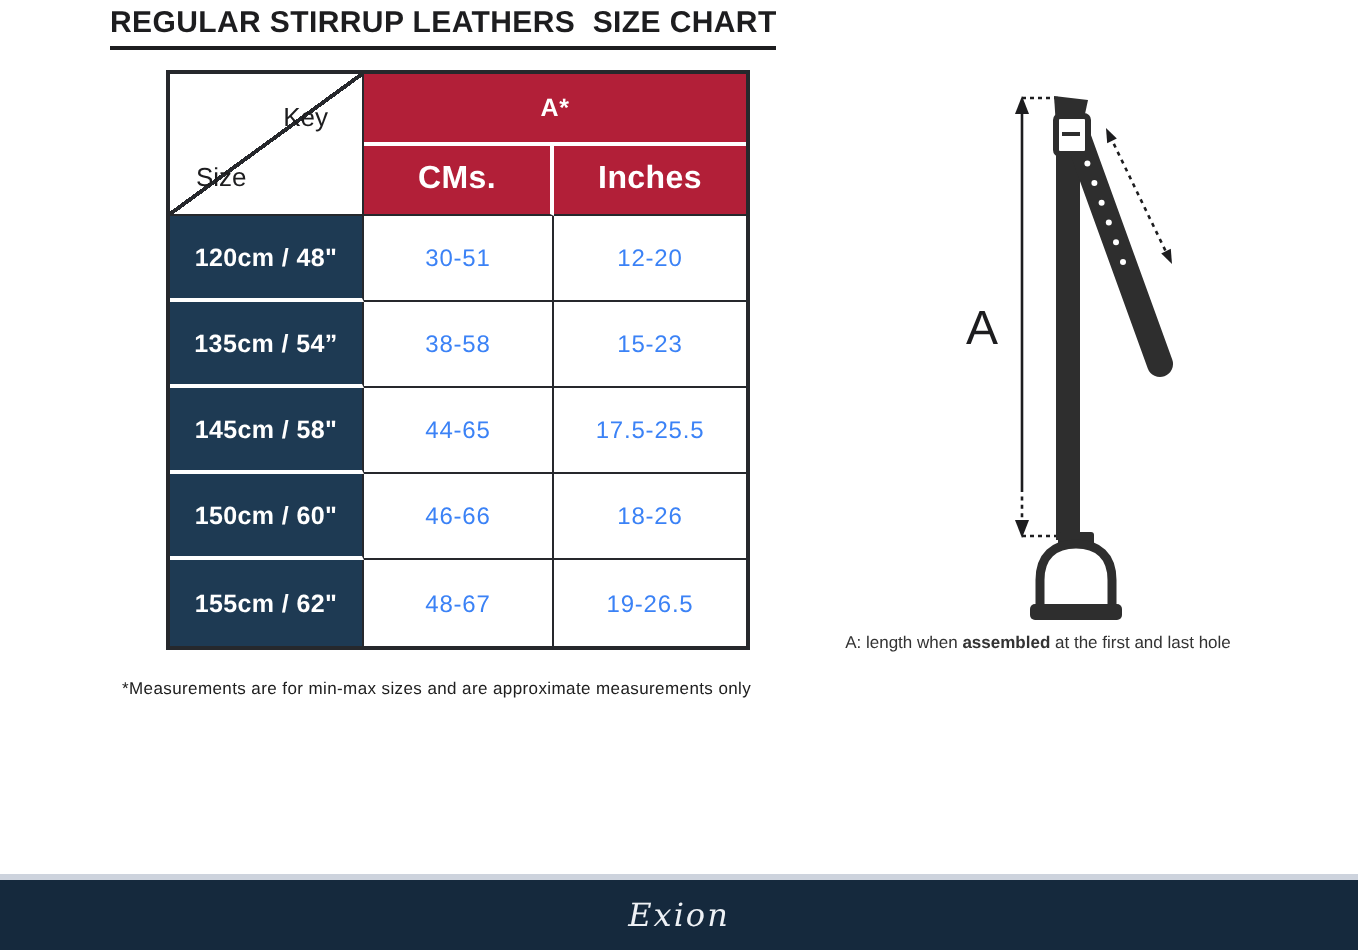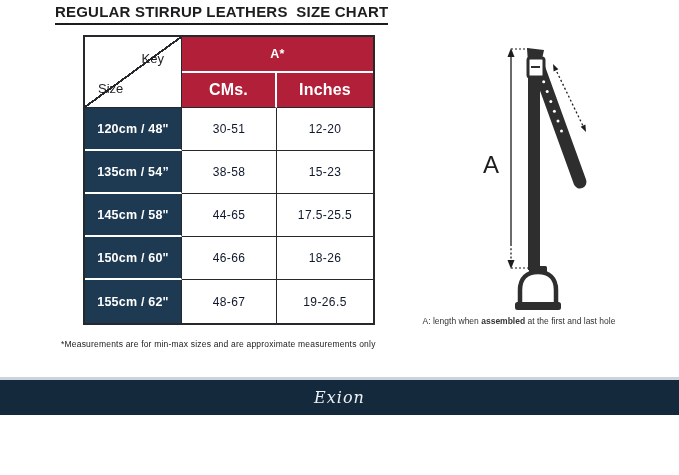--- a/index.html
+++ b/index.html
@@ -7,21 +7,21 @@
     --navy-cell:#1e3a53;
     --footer-navy:#15293d;
     --line-dark:#26282c;
     --ink:#1d1d1f;
     --strap:#2e2e2e;
     --separator-light:#cdd3dd;
   }
   *{margin:0;padding:0;box-sizing:border-box;}
   html,body{background:#ffffff;}
   body{font-family:"Liberation Sans","DejaVu Sans",sans-serif;color:var(--ink);}
-  .page{position:relative;width:679px;height:415px;background:#fff;overflow:hidden;padding-left:32px;}
+  .page{position:relative;width:679px;height:475px;background:#fff;overflow:hidden;padding-left:32px;}
 
   
   .title-wrap{position:absolute;left:55px;top:3px;width:318px;text-align:center;}
   .page-title{display:inline-block;font-size:15px;font-weight:bold;letter-spacing:.2px;
     color:var(--ink);white-space:pre;border-bottom:2px solid var(--ink);padding-bottom:3px;}
 
   
   table.size-chart{position:absolute;left:83px;top:35px;width:290px;
     border-collapse:separate;border-spacing:0;border:2px solid var(--line-dark);
     table-layout:fixed;background:#fff;}
@@ -37,21 +37,21 @@
   td.diag .size{position:absolute;bottom:11px;left:13px;font-size:13px;color:var(--ink);}
 
   td.red{background:var(--red);color:#fff;font-weight:bold;}
   td.group{height:36px;font-size:12.5px;border-bottom:2px solid #fff;letter-spacing:.3px;}
   td.sub{height:35px;font-size:16px;border-bottom:1px solid var(--line-dark);letter-spacing:.2px;}
   td.sub-cms{border-right:2px solid #fff;}
 
   td.navy{background:var(--navy-cell);color:#fff;font-weight:bold;font-size:12.5px;
     height:43px;border-right:1px solid var(--line-dark);border-bottom:2px solid #fff;
     letter-spacing:.2px;}
-  td.val{font-size:12px;color:#0f172a;height:43px;letter-spacing:.4px;
+  td.val{font-size:12px;color:#3b82f6;height:43px;letter-spacing:.4px;
     border-right:1px solid var(--line-dark);border-bottom:1px solid var(--line-dark);}
   td.val:last-child{border-right:0;}
   tr:last-child td.navy{border-bottom:0;}
   tr:last-child td.val{border-bottom:0;}
 
   
   .footnote{position:absolute;left:61px;top:339px;font-size:8.5px;color:#202020;letter-spacing:.2px;}
 
   
   .diagram-svg{position:absolute;left:428px;top:42px;}

